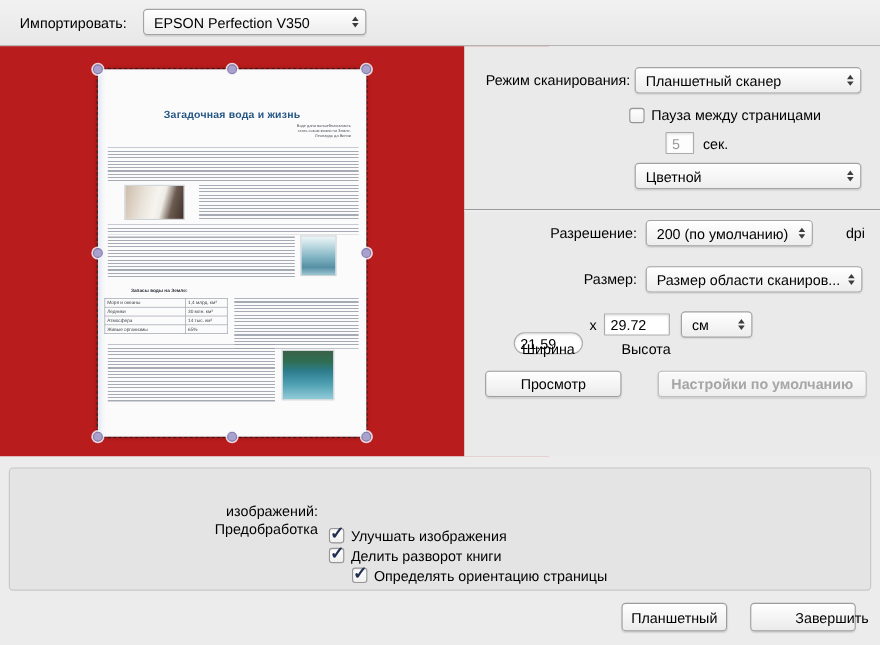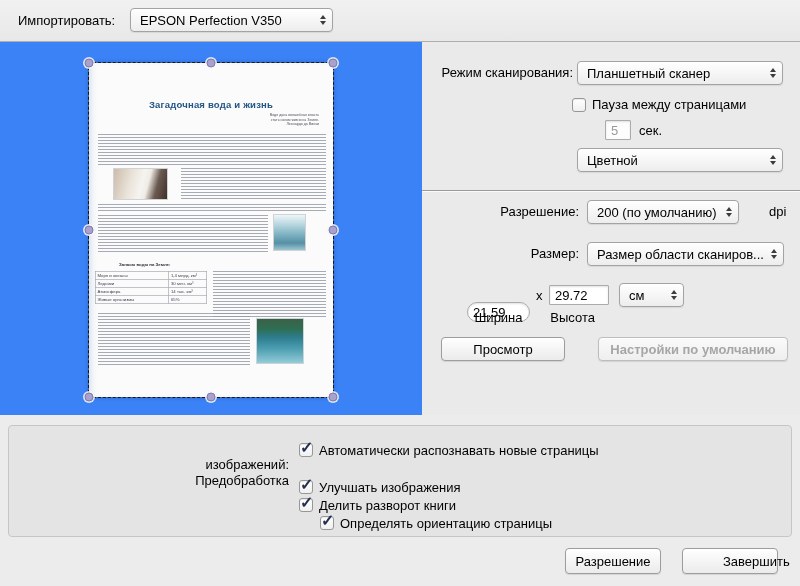--- a/index.html
+++ b/index.html
@@ -18,21 +18,21 @@
   
   .dropdown { position:absolute; height:24px; border:1px solid #a3a3a3; border-radius:4px;
     background:linear-gradient(#ffffff,#ededed); box-shadow:0 1px 1px rgba(0,0,0,.08), inset 0 1px 0 #fff;
     display:flex; align-items:center; padding:0 22px 0 9px; white-space:nowrap; overflow:hidden; cursor:default; }
   .dd-stepper { position:absolute; right:6px; top:50%; transform:translateY(-50%);
     display:flex; flex-direction:column; align-items:center; gap:2px; }
   .tri-up { width:0; height:0; border-left:3px solid transparent; border-right:3px solid transparent; border-bottom:4px solid #3c3c3c; }
   .tri-down { width:0; height:0; border-left:3px solid transparent; border-right:3px solid transparent; border-top:4px solid #3c3c3c; }
 
   
-  .preview-area { position:absolute; left:0; top:42px; width:499px; height:373px; background:#3b82f6; }
+  .preview-area { position:absolute; left:0; top:42px; width:499px; height:373px; background:#b91c1c; }
   .settings { position:absolute; left:422px; top:42px; width:378px; height:373px; background:#eaeaea; }
 
   
   .selection { position:absolute; left:88px; top:20px; width:246px; height:336px;
     border:1px dashed #1c1c1c; }
   .page { position:absolute; inset:0; background:#fbfbfc;
     box-shadow:inset 5px 0 7px -4px rgba(150,175,205,.45), 0 0 4px rgba(0,0,0,.35); }
   .handle { position:absolute; width:9px; height:9px; border-radius:50%;
     background:#a9a2cf; border:1px solid #807aa9; box-shadow:0 0 0 1.5px rgba(245,245,250,.85);
     transform:translate(-50%,-50%); }
@@ -202,46 +202,42 @@
   <span class="unit-label" style="left:114px; top:246px;">x</span>
   <input class="field" style="left: 127px; top: 243px; width: 60px;" value="29.72">
   <div class="dropdown" style="left:197px; top:241px; width:65px;">
     <span>см</span>
     <span class="dd-stepper">
         <i class="tri-up"></i>
         <i class="tri-down"></i>
       </span>
   </div>
   <div style="position:absolute; left:45px; top:268px; width:63px; text-align:center;">Ширина</div>
-  <div style="position:absolute; left:113px; top:268px; width:60px; text-align:right;">Высота</div>
+  <div style="position:absolute; left:143px; top:268px; width:60px; text-align:left;">Высота</div>
 
   <button class="mac-btn" style="left:19px; top:295px; width:124px;">Просмотр</button>
   <button class="mac-btn disabled" style="left:176px; top:295px; width:190px;">Настройки по умолчанию</button>
 </div>
 
 <div class="bottom">
   <div class="group-panel">
     <div class="pre-label">
       <div>изображений:</div>
       <div>Предобработка</div>
     </div>
-    <div class="opt-row" style="top:16px;">
-      <span class="checkbox checked"></span>
-      <span>Автоматически распознавать новые страницы</span>
-    </div>
     <div class="opt-row" style="top:53px;">
       <span class="checkbox checked"></span>
       <span>Улучшать изображения</span>
     </div>
     <div class="opt-row" style="top:71px;">
       <span class="checkbox checked"></span>
       <span>Делить разворот книги</span>
     </div>
     <div class="opt-row" style="top:89px;padding-left:21px;">
       <span class="checkbox checked"></span>
       <span>Определять ориентацию страницы</span>
     </div>
   </div>
   <div class="actions-bar">
-    <button class="mac-btn" style="left:565px; top:0px; width:96px; height:26px;">Разрешение</button>
+    <button class="mac-btn" style="left:565px; top:0px; width:96px; height:26px;">Планшетный</button>
     <button class="mac-btn" style="left:682px; top:0px; width:96px; height:26px;padding-left:40px;">Завершить</button>
   </div>
 </div>
 
 </body></html>

